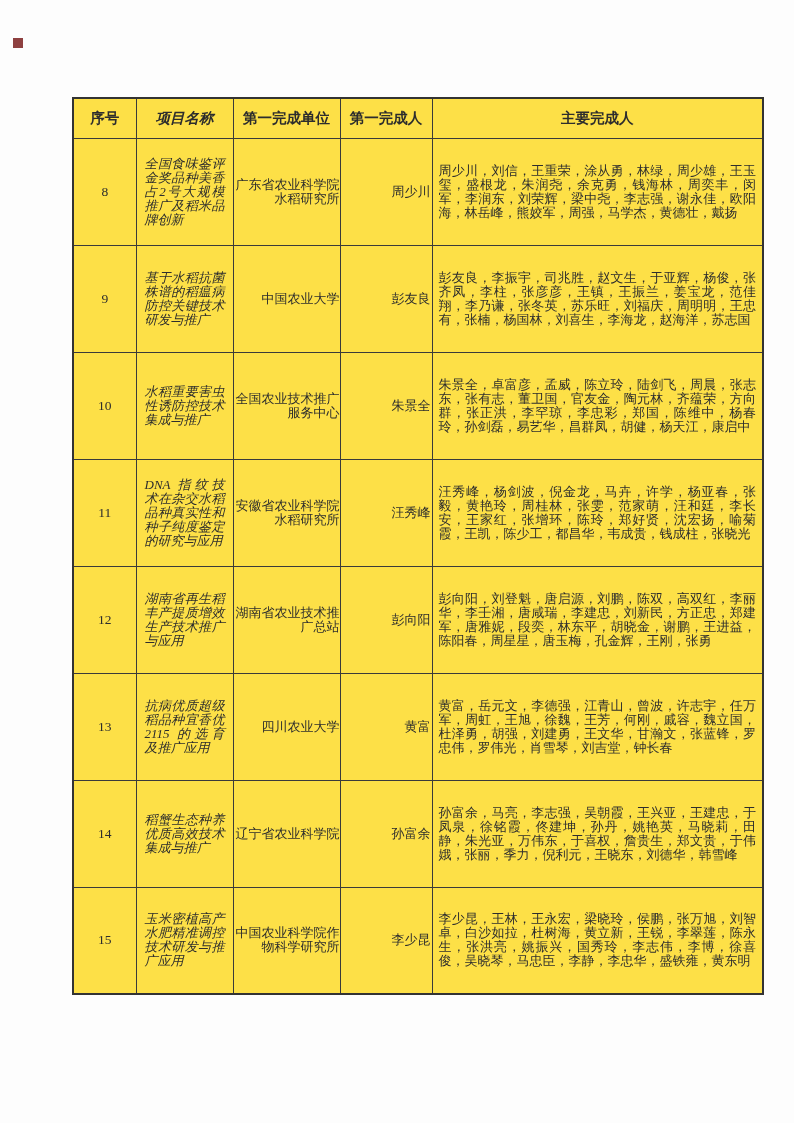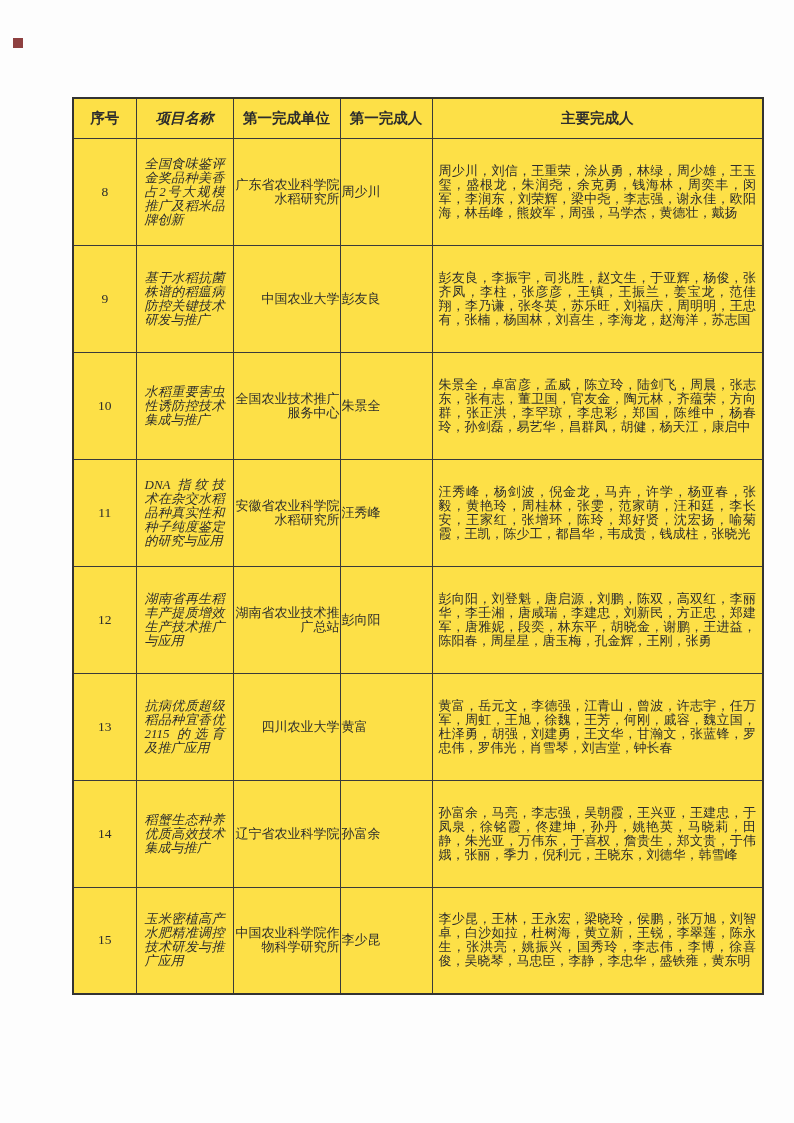--- a/index.html
+++ b/index.html
@@ -49,21 +49,21 @@
     line-height:14px;
   }
   .c0{width:63px;}
   .c1{width:97px;font-style:italic;}
   .c2{width:107px;}
   .c3{width:92px;margin-left:12px;}
   .c4{width:331px;}
   td.c0{text-align:center;font-size:13.5px;}
   td.c1{padding:4px 8px;text-align:justify;}
   td.c2{padding:4px 0;text-align:right;}
-  td.c3{text-align:left;}
+  td.c3{text-align:right;}
   td.c4{padding:4px 6px;text-align:justify;}
 </style>
 </head>
 <body>
 
 <div class="page">
   <div class="artifact"></div>
   <table class="awards">
     <colgroup>
       <col class="c0">

